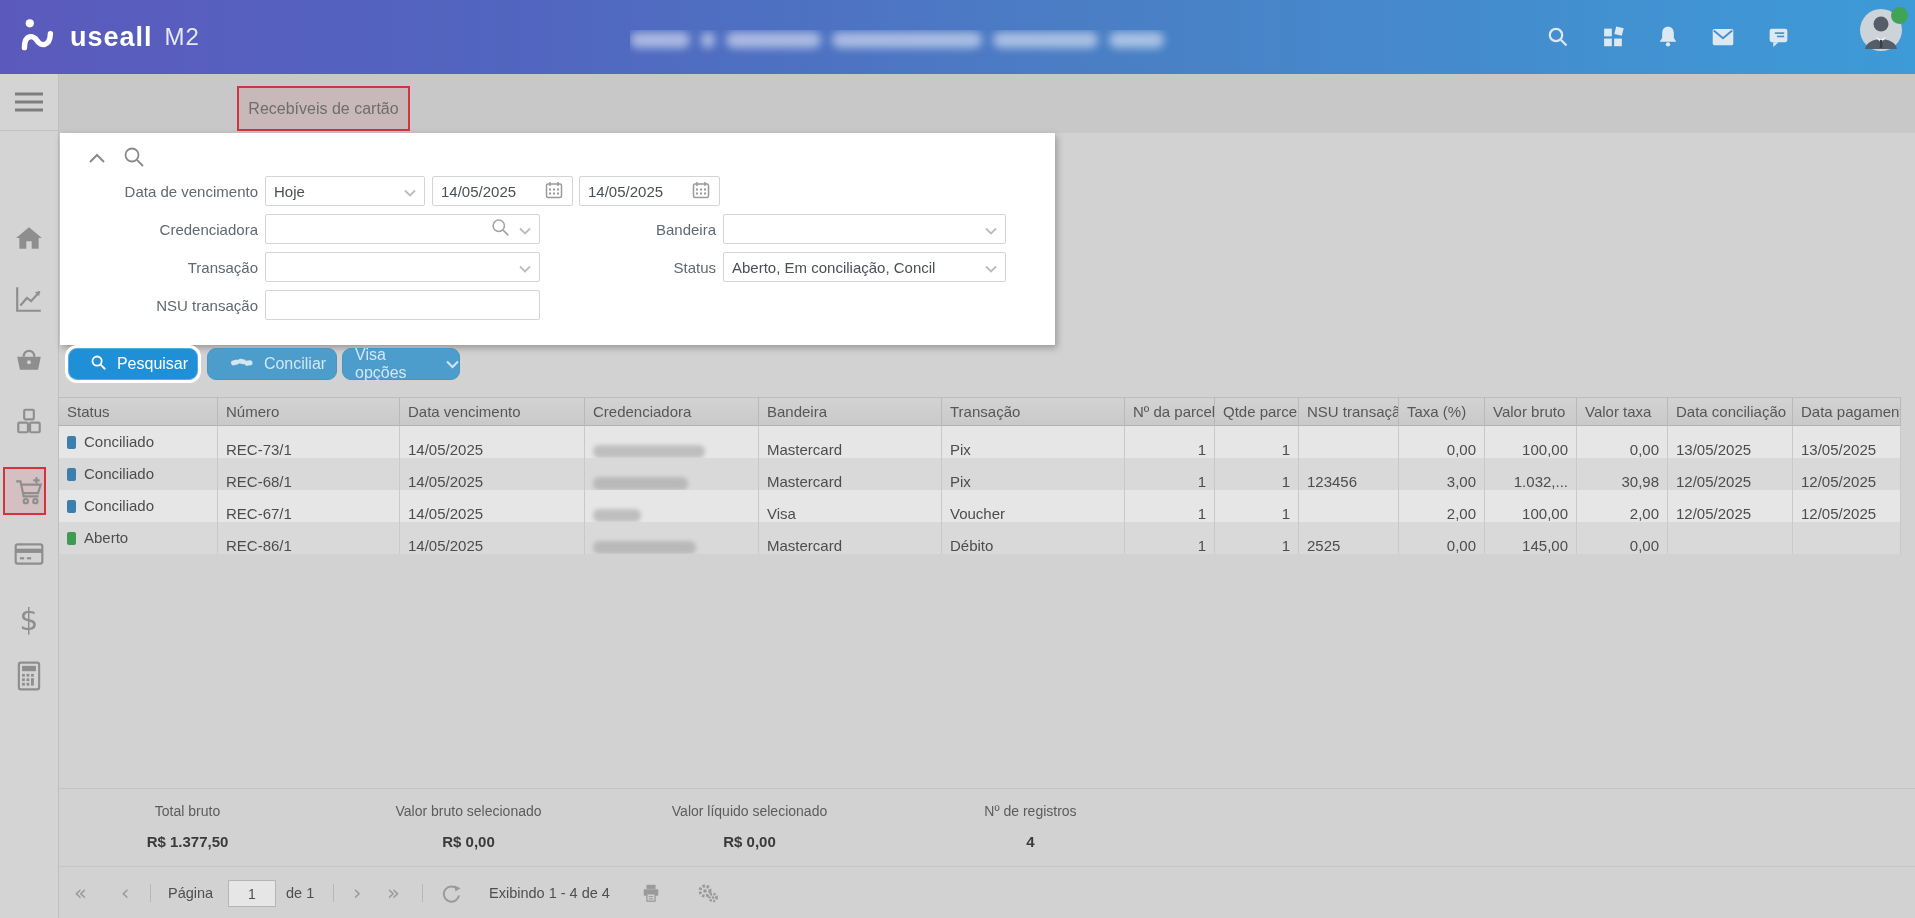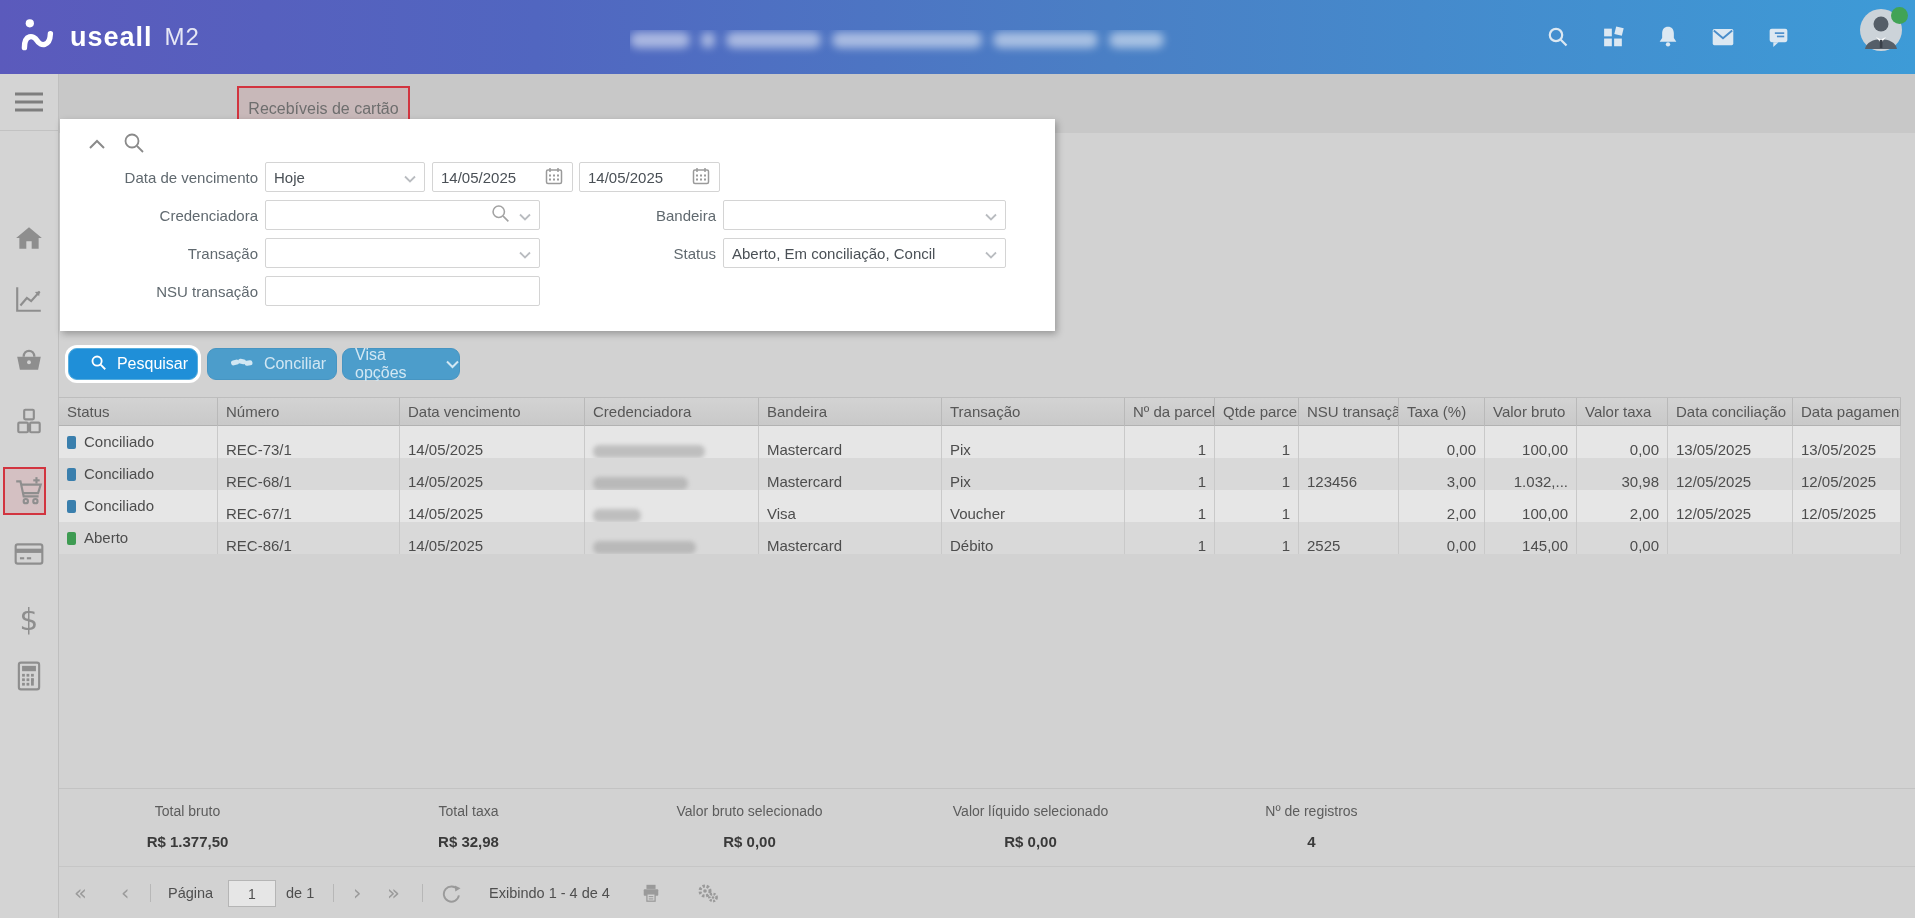--- a/index.html
+++ b/index.html
@@ -32,21 +32,21 @@
   
   .tabbar{position:absolute;left:59px;top:74px;width:1856px;height:59px;background:#c8c8c8;}
   .tab{position:absolute;top:0;height:59px;display:flex;align-items:center;justify-content:center;
        color:#6e6e6e;font-size:16px;cursor:pointer;}
   .tab-receber{left:56px;width:130px;}
   .tab-active-box{position:absolute;left:178px;top:12px;width:173px;height:45px;border:2px solid #d2343f;
                   background:rgba(210,52,63,.10);display:flex;align-items:center;justify-content:center;
                   color:#6e6e6e;font-size:16px;cursor:pointer;}
 
   
-  .filter-panel{position:absolute;left:60px;top:119px;width:995px;height:212px;background:#ffffff;
+  .filter-panel{position:absolute;left:60px;top:133px;width:995px;height:212px;background:#ffffff;
                 box-shadow:2px 3px 7px rgba(0,0,0,.28);}
   .panel-tools{position:absolute;left:28px;top:12px;display:flex;align-items:center;gap:16px;}
   .f-row{position:absolute;height:30px;display:flex;align-items:center;}
   .f-label{color:#60696f;font-size:15px;text-align:right;display:inline-block;}
   .field{background:#fff;border:1px solid #d4d4d4;border-radius:2px;height:30px;display:flex;
          align-items:center;color:#4a5056;font-size:15px;padding:0 8px;cursor:text;}
   .combo{cursor:pointer;}
   .field .spacer{flex:1;}
   .chev{flex:none;}
 
@@ -494,24 +494,20 @@
         </div>
       </div>
   </div>
 
   <div class="summary">
       <div class="sum-cell">
         <div class="sum-label">Total bruto</div>
         <div class="sum-value">R$ 1.377,50</div>
       </div>
       <div class="sum-cell">
-        <div class="sum-label">Total taxa</div>
-        <div class="sum-value">R$ 32,98</div>
-      </div>
-      <div class="sum-cell">
         <div class="sum-label">Valor bruto selecionado</div>
         <div class="sum-value">R$ 0,00</div>
       </div>
       <div class="sum-cell">
         <div class="sum-label">Valor líquido selecionado</div>
         <div class="sum-value">R$ 0,00</div>
       </div>
       <div class="sum-cell">
         <div class="sum-label">Nº de registros</div>
         <div class="sum-value">4</div>

